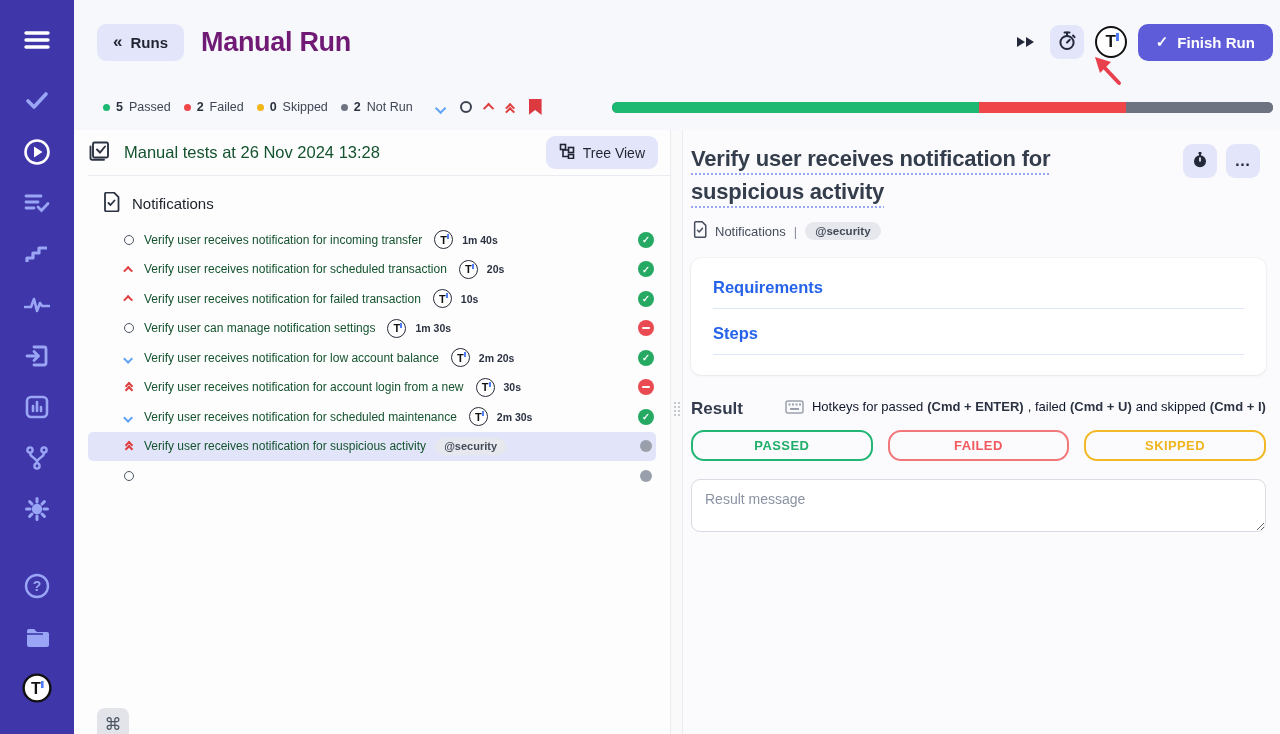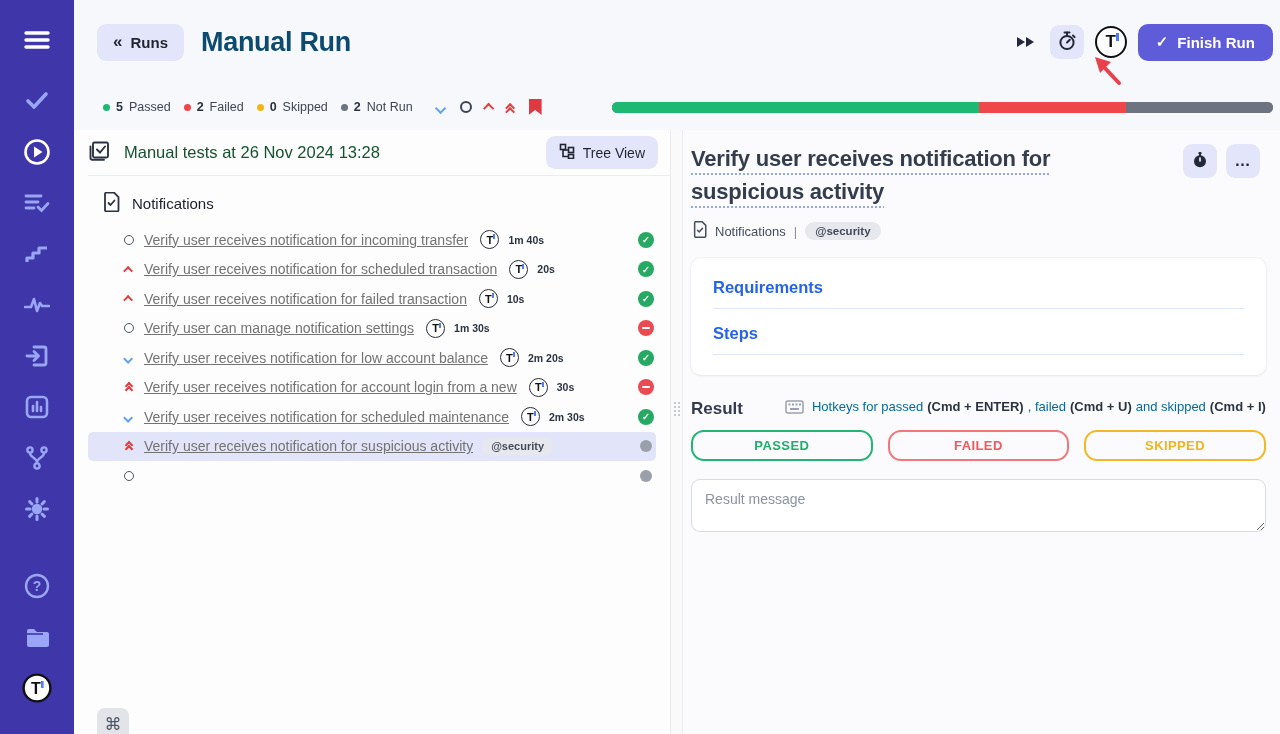--- a/index.html
+++ b/index.html
@@ -12,21 +12,21 @@
   .rail .ic { height:26px; display:flex; align-items:center; justify-content:center; margin-bottom:25px; cursor:pointer; }
   .rail .menu { margin:27px 0 35px; }
   .rail .gear-space { margin-bottom:51px; }
 
   
   .main { flex:1; display:flex; flex-direction:column; position:relative; }
 
   .topbar { height:84px; display:flex; align-items:center; padding:0 23px; position:relative; }
   .back-btn { display:flex; align-items:center; gap:8px; background:#e3e6fa; border:none; border-radius:9px; height:37px; padding:0 16px; font-family:inherit; font-size:15px; font-weight:700; color:#1f2430; cursor:pointer; }
   .back-glyph { font-size:17px; font-weight:700; }
-  .page-title { font-size:27px; font-weight:800; color:#0c4a6e; margin-left:17px; letter-spacing:-.3px; }
+  .page-title { font-size:27px; font-weight:800; color:#701a75; margin-left:17px; letter-spacing:-.3px; }
   .subtitle { margin-left:11px; font-size:13.5px; color:#3e4554; margin-top:6px; }
   .subtitle b { color:#2a3140; }
   .topbar-right { margin-left:auto; display:flex; align-items:center; gap:11px; }
   .ff-icon { display:flex; gap:1px; margin-right:5px; cursor:pointer; }
   .ff-icon i { width:0; height:0; border-top:5px solid transparent; border-bottom:5px solid transparent; border-left:8px solid #23293a; }
   .icon-btn { width:34px; height:34px; border:none; border-radius:9px; background:#e3e6fa; display:flex; align-items:center; justify-content:center; cursor:pointer; }
   .logo-round { width:32px; height:32px; border-radius:50%; background:#fff; border:2.5px solid #111; display:flex; align-items:center; justify-content:center; font-weight:800; font-size:17px; color:#111; position:relative; cursor:pointer; }
   .logo-round em { position:absolute; right:6px; top:5px; width:3px; height:8px; background:#4f7df7; font-style:normal; }
   .finish-btn { height:37px; border:none; border-radius:10px; background:#5e5cd8; color:#fff; font-family:inherit; font-size:15px; font-weight:700; display:flex; align-items:center; gap:9px; padding:0 18px; cursor:pointer; }
   .pointer-arrow { position:absolute; left:1016px; top:52px; pointer-events:none; }
@@ -61,21 +61,21 @@
   .test-list { display:flex; flex-direction:column; }
   .trow { height:29.5px; display:flex; align-items:center; padding:0 2px 0 34px; border-radius:5px; cursor:pointer; margin-right:14px; }
   .trow.selected { background:#e2e5f9; }
   .pr { width:14px; display:flex; justify-content:center; margin-right:8px; flex-shrink:0; }
   .pr-none i { width:10px; height:10px; border:1.7px solid #4b5563; border-radius:50%; display:block; }
   .pr-high i, .pr-low i { width:7px; height:7px; border-left:2.2px solid; border-top:2.2px solid; display:block; }
   .pr-high i { border-color:#e03e3e; transform:rotate(45deg) translateY(2px); }
   .pr-low i { border-color:#5fa2f5; transform:rotate(225deg) translateY(-2px); }
   .pr-highest i { display:flex; flex-direction:column; }
   .pr-highest i b { width:6px; height:6px; border-left:2.2px solid #e03e3e; border-top:2.2px solid #e03e3e; transform:rotate(45deg); margin-bottom:-2px; display:block; }
-  .t-title { font-size:14px; font-weight:500; color:#737373; white-space:nowrap; overflow:hidden; max-width:452px;text-decoration:underline; }
+  .t-title { font-size:12px; font-weight:500; color:#14532d; white-space:nowrap; overflow:hidden; max-width:452px; }
   .t-logo { width:19px; height:19px; border:1.8px solid #262c38; border-radius:50%; font-size:11px; font-weight:800; color:#111; display:flex; align-items:center; justify-content:center; margin-left:12px; position:relative; flex-shrink:0; background:#fff; }
   .t-logo em { position:absolute; right:3px; top:3px; width:2px; height:5px; background:#4f7df7; font-style:normal; }
   .t-duration { font-size:10.5px; font-weight:700; color:#2b3342; margin-left:9px; white-space:nowrap; }
   .t-tag { background:#e6e8ee; border-radius:10px; padding:2.5px 9px; font-size:11px; font-weight:600; color:#434b59; margin-left:9px; white-space:nowrap; }
   .t-status { margin-left:auto; width:16px; height:16px; border-radius:50%; display:flex; align-items:center; justify-content:center; flex-shrink:0; }
   .st-passed { background:#26a962; color:#fff; font-size:9.5px; font-weight:800; }
   .st-failed { background:#ea4b52; }
   .st-failed::after { content:""; width:8px; height:2.4px; background:#fff; border-radius:2px; }
   .st-notrun { width:12px; height:12px; background:#9aa0ab; margin-right:2px; }
   .st-passed::after { content:"✓"; }
@@ -97,21 +97,21 @@
   .d-meta .sep { color:#8a909c; }
   .d-tag { background:#e6e8ee; border-radius:10px; padding:3px 10px; font-size:11.5px; font-weight:600; color:#434b59; }
 
   .card { background:#fff; border-radius:10px; box-shadow:0 1px 3px rgba(40,48,70,.07), 0 0 0 1px rgba(40,48,70,.03); margin-top:17px; padding:20px 22px 6px; }
   .section-h { font-size:16.5px; font-weight:700; color:#2563eb; padding-bottom:11px; border-bottom:1.5px solid #dde7f9; margin-bottom:15px; cursor:pointer; }
   .section-h:last-child { margin-bottom:14px; }
 
   .result-row { display:flex; align-items:flex-start; margin-top:24px; }
   .result-h { font-size:17px; font-weight:800; color:#333c4e; }
   .hotkeys { display:flex; align-items:center; gap:4px; margin-left:42px; font-size:13px; flex-wrap:nowrap; white-space:nowrap; }
-  .hk-m { color:#0369a1; }
+  .hk-m { color:#0f172a; }
   .hk-s { color:#2b3342; font-weight:700; }
 
   .verdicts { display:flex; gap:15px; margin-top:11px; }
   .verdict { flex:1; height:31px; border-radius:13px; background:transparent; font-family:inherit; font-size:13px; font-weight:800; letter-spacing:.4px; cursor:pointer; border:2px solid; }
   .v-pass { border-color:#22b573; color:#1fae6a; }
   .v-fail { border-color:#f2777b; color:#f2585d; }
   .v-skip { border-color:#f2b924; color:#f0b41f; }
 
   .msg-box { width:100%; margin-top:18px; height:53px; border:1px solid #d8dbe3; border-radius:9px; background:#fff; resize:vertical; font-family:inherit; font-size:14px; padding:11px 13px; color:#2b3342; outline:none; }
   .msg-box::placeholder { color:#8b93a3; }

